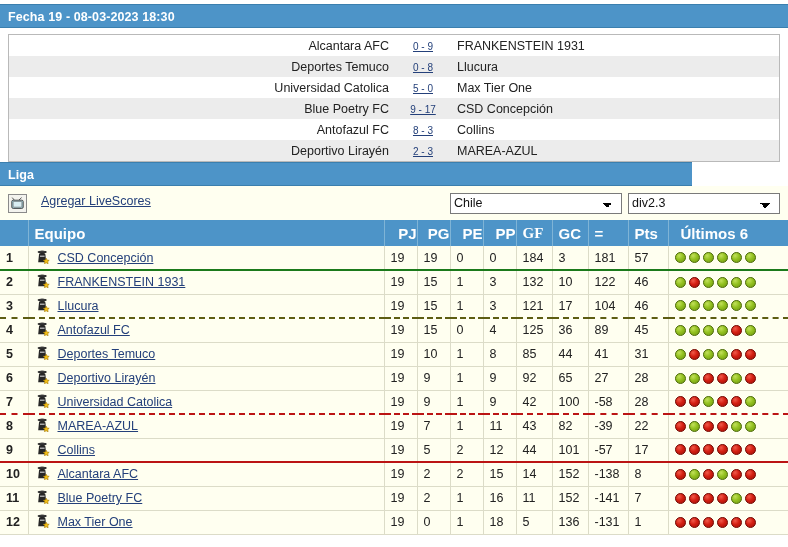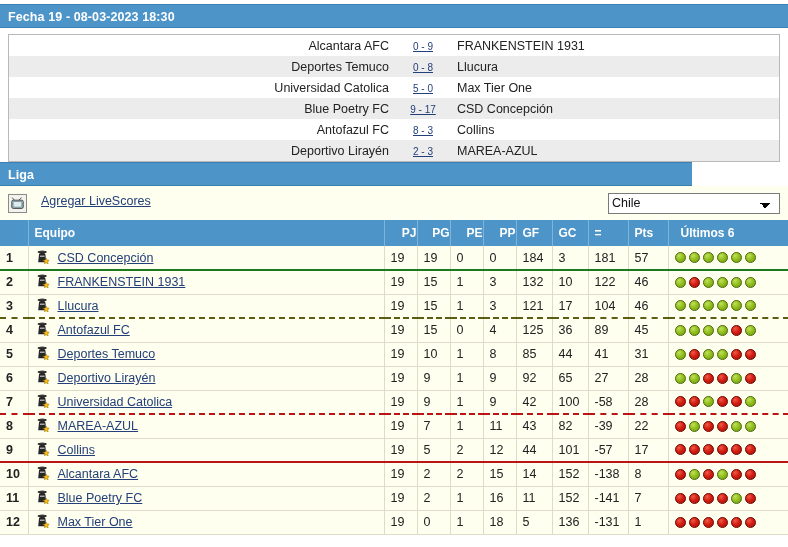--- a/index.html
+++ b/index.html
@@ -138,31 +138,31 @@
     width: 788px;
     border-collapse: collapse;
     font-size: 12.5px;
     background: #fffff0;
     table-layout: fixed;
   }
   table.standings th {
     background: #4d94c8;
     color: #ffffff;
     font-weight: bold;
-    font-size: 12px;
+    font-size: 15px;
     height: 26px;
     text-align: left;
     padding: 0 0 0 6px;
     border-right: 1px solid #7fb4d6;
     box-sizing: border-box;
   }
   table.standings th.th-rank { width: 28px; padding-left: 6px; }
   table.standings th.th-team { width: 356px; }
   table.standings th.th-num  { width: 33px; text-align: right; }
-  table.standings th.th-gf   { width: 36px; }
+  table.standings th.th-gf   { width: 36px; font-family: Liberation Serif, serif; }
   table.standings th.th-gc   { width: 36px; }
   table.standings th.th-diff { width: 40px; }
   table.standings th.th-pts  { width: 40px; }
   table.standings th.th-form { width: 120px; border-right: none; padding-left: 12px; }
 
   table.standings td {
     height: 24px;
     border-right: 1px solid #dcdcc8;
     border-bottom: 1px solid #dcdcc8;
     padding: 0 0 0 6px;
@@ -266,20 +266,21 @@
         <path d="M8.0 3.0 L10.6 0.6" stroke="#555" stroke-width="1" fill="none"></path>
         <rect x="0.8" y="3.2" width="11.4" height="8.2" rx="1.4" fill="#9fd2de" stroke="#4a4a4a" stroke-width="1"></rect>
         <rect x="2.1" y="4.4" width="8.8" height="5.8" rx="0.8" fill="#d8eef3" stroke="#6d6d6d" stroke-width="0.7"></rect>
       </svg>
     </span>
     <a href="#" class="ls-link">Agregar LiveScores</a>
   </div>
 
   <div class="selects">
     <select class="combo" id="select-country"><option value="Chile">Chile</option></select>
+    <select class="combo" id="select-division"><option value="div2.3">div2.3</option></select>
   </div>
 </div>
 
 <table class="standings">
   <thead>
     <tr>
       <th class="th-rank"></th>
       <th class="th-team">Equipo</th>
       <th class="th-num">PJ</th>
       <th class="th-num">PG</th>

